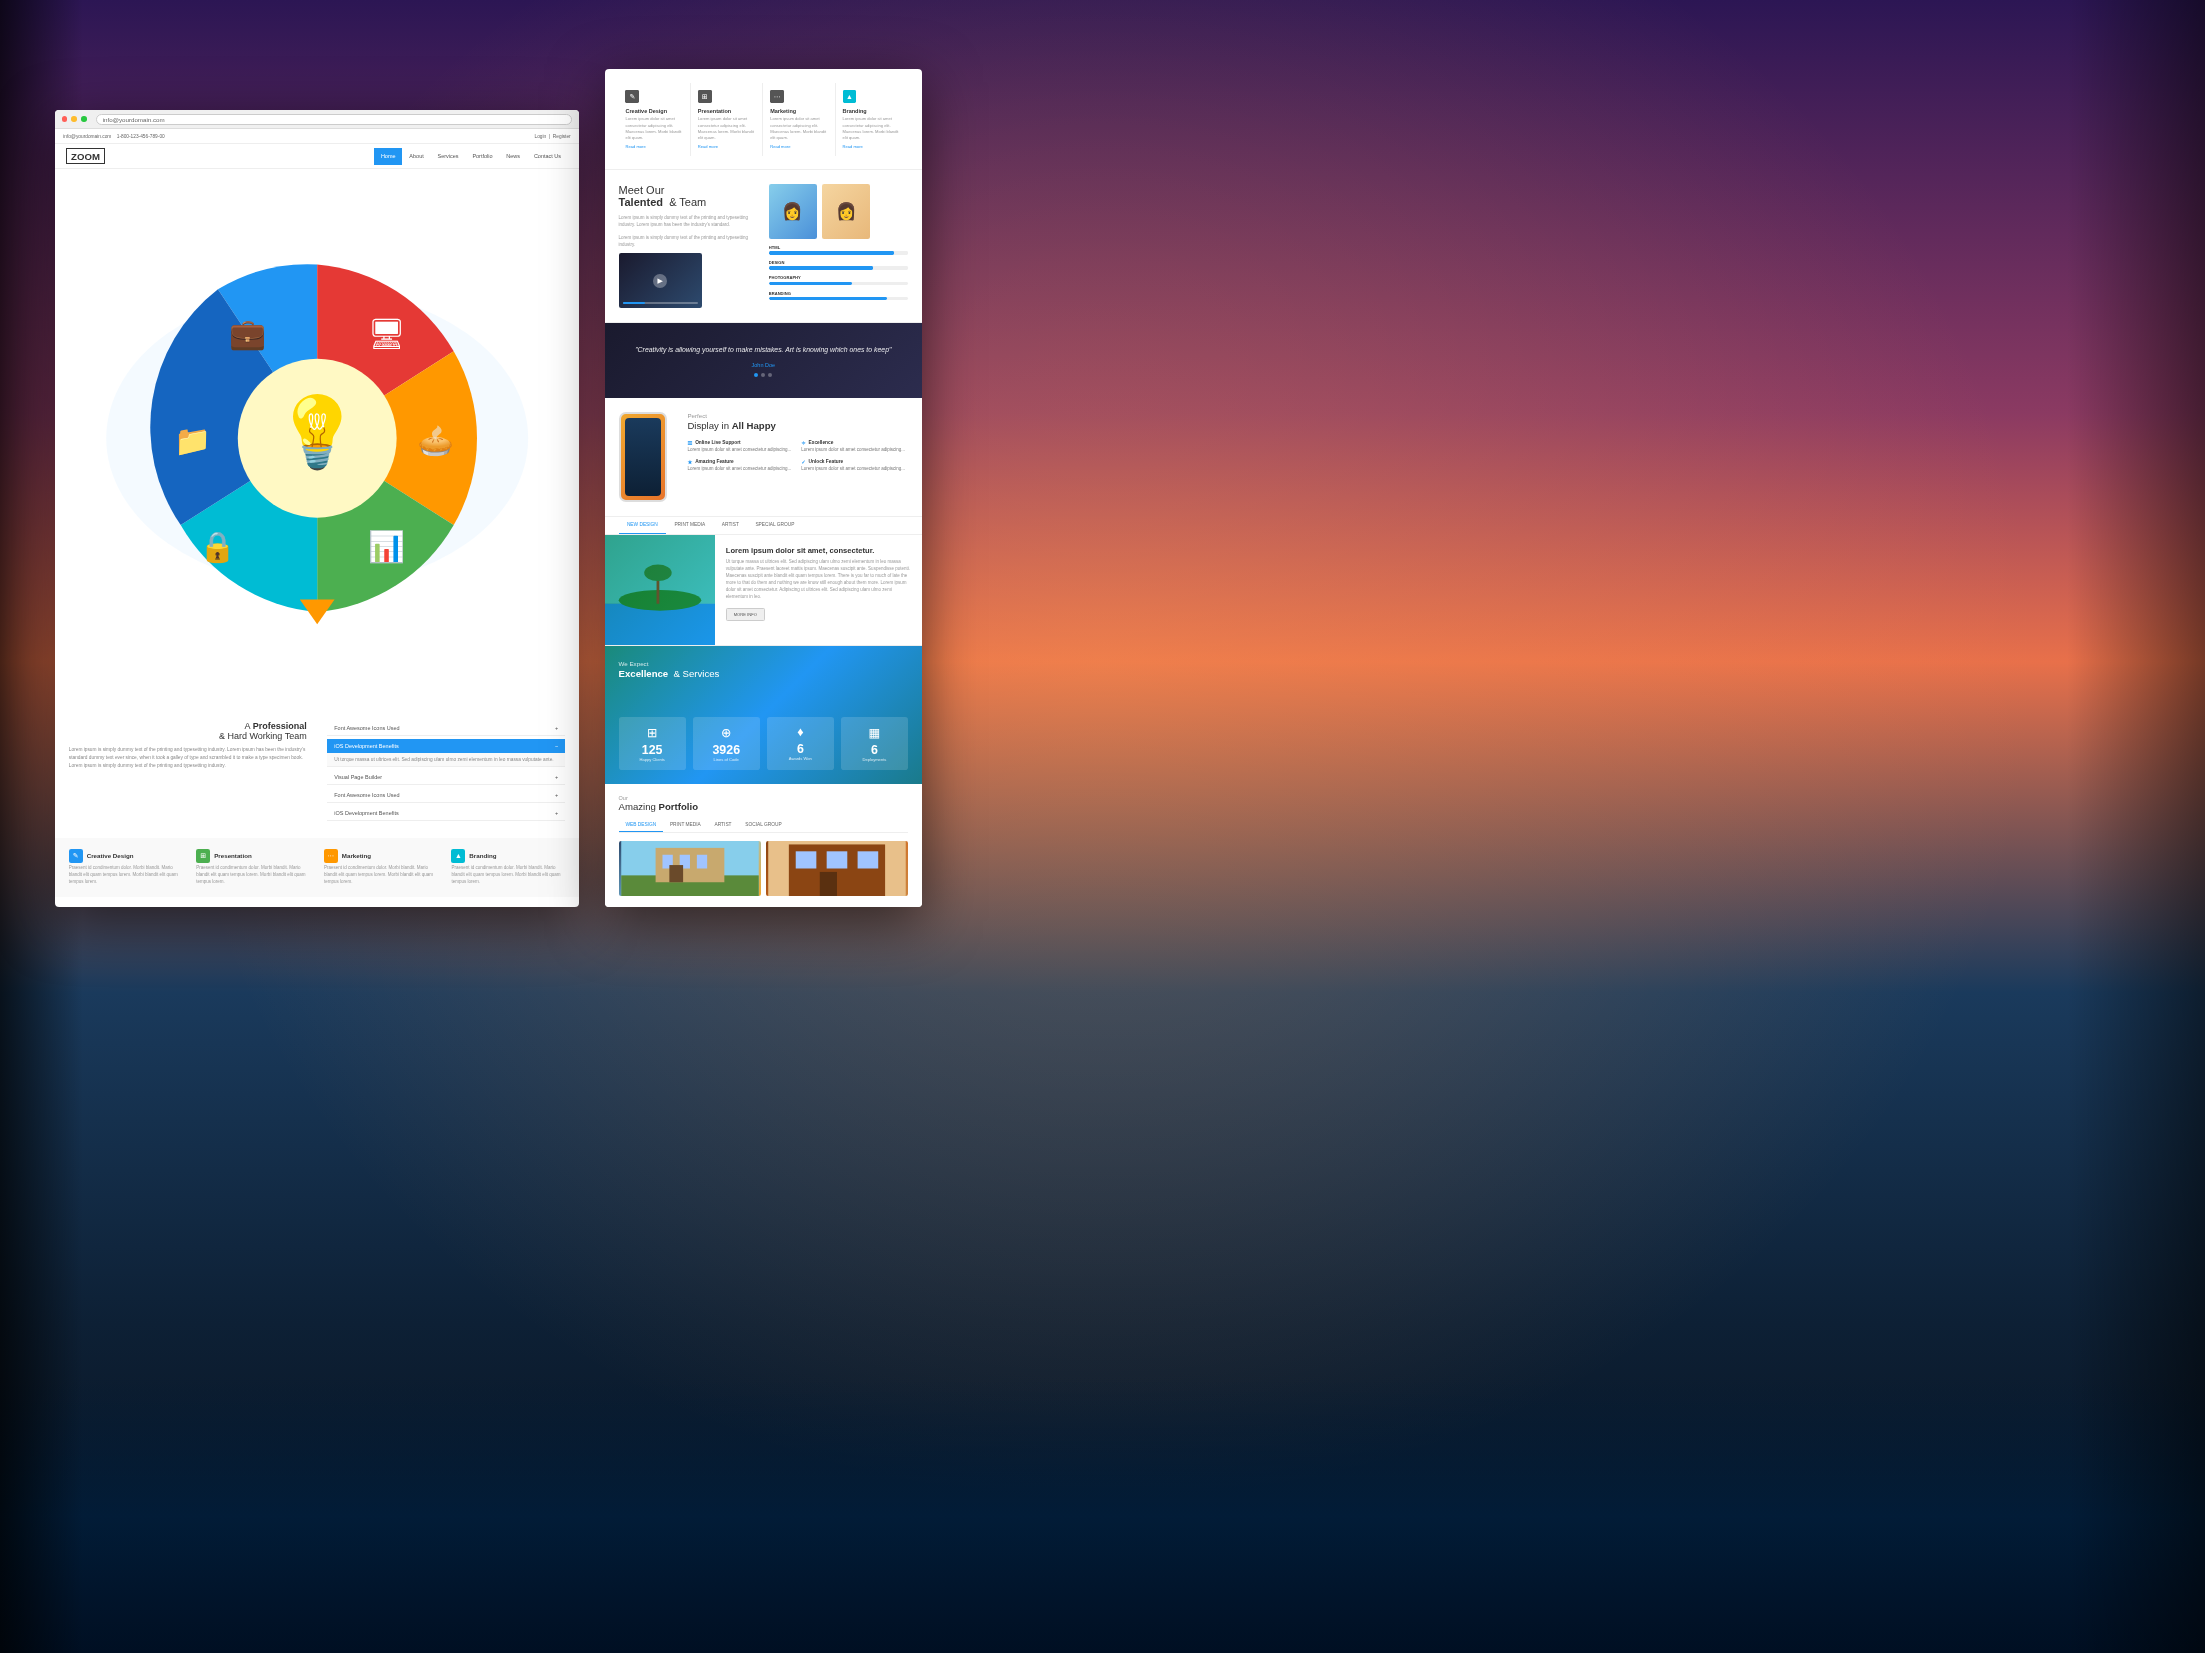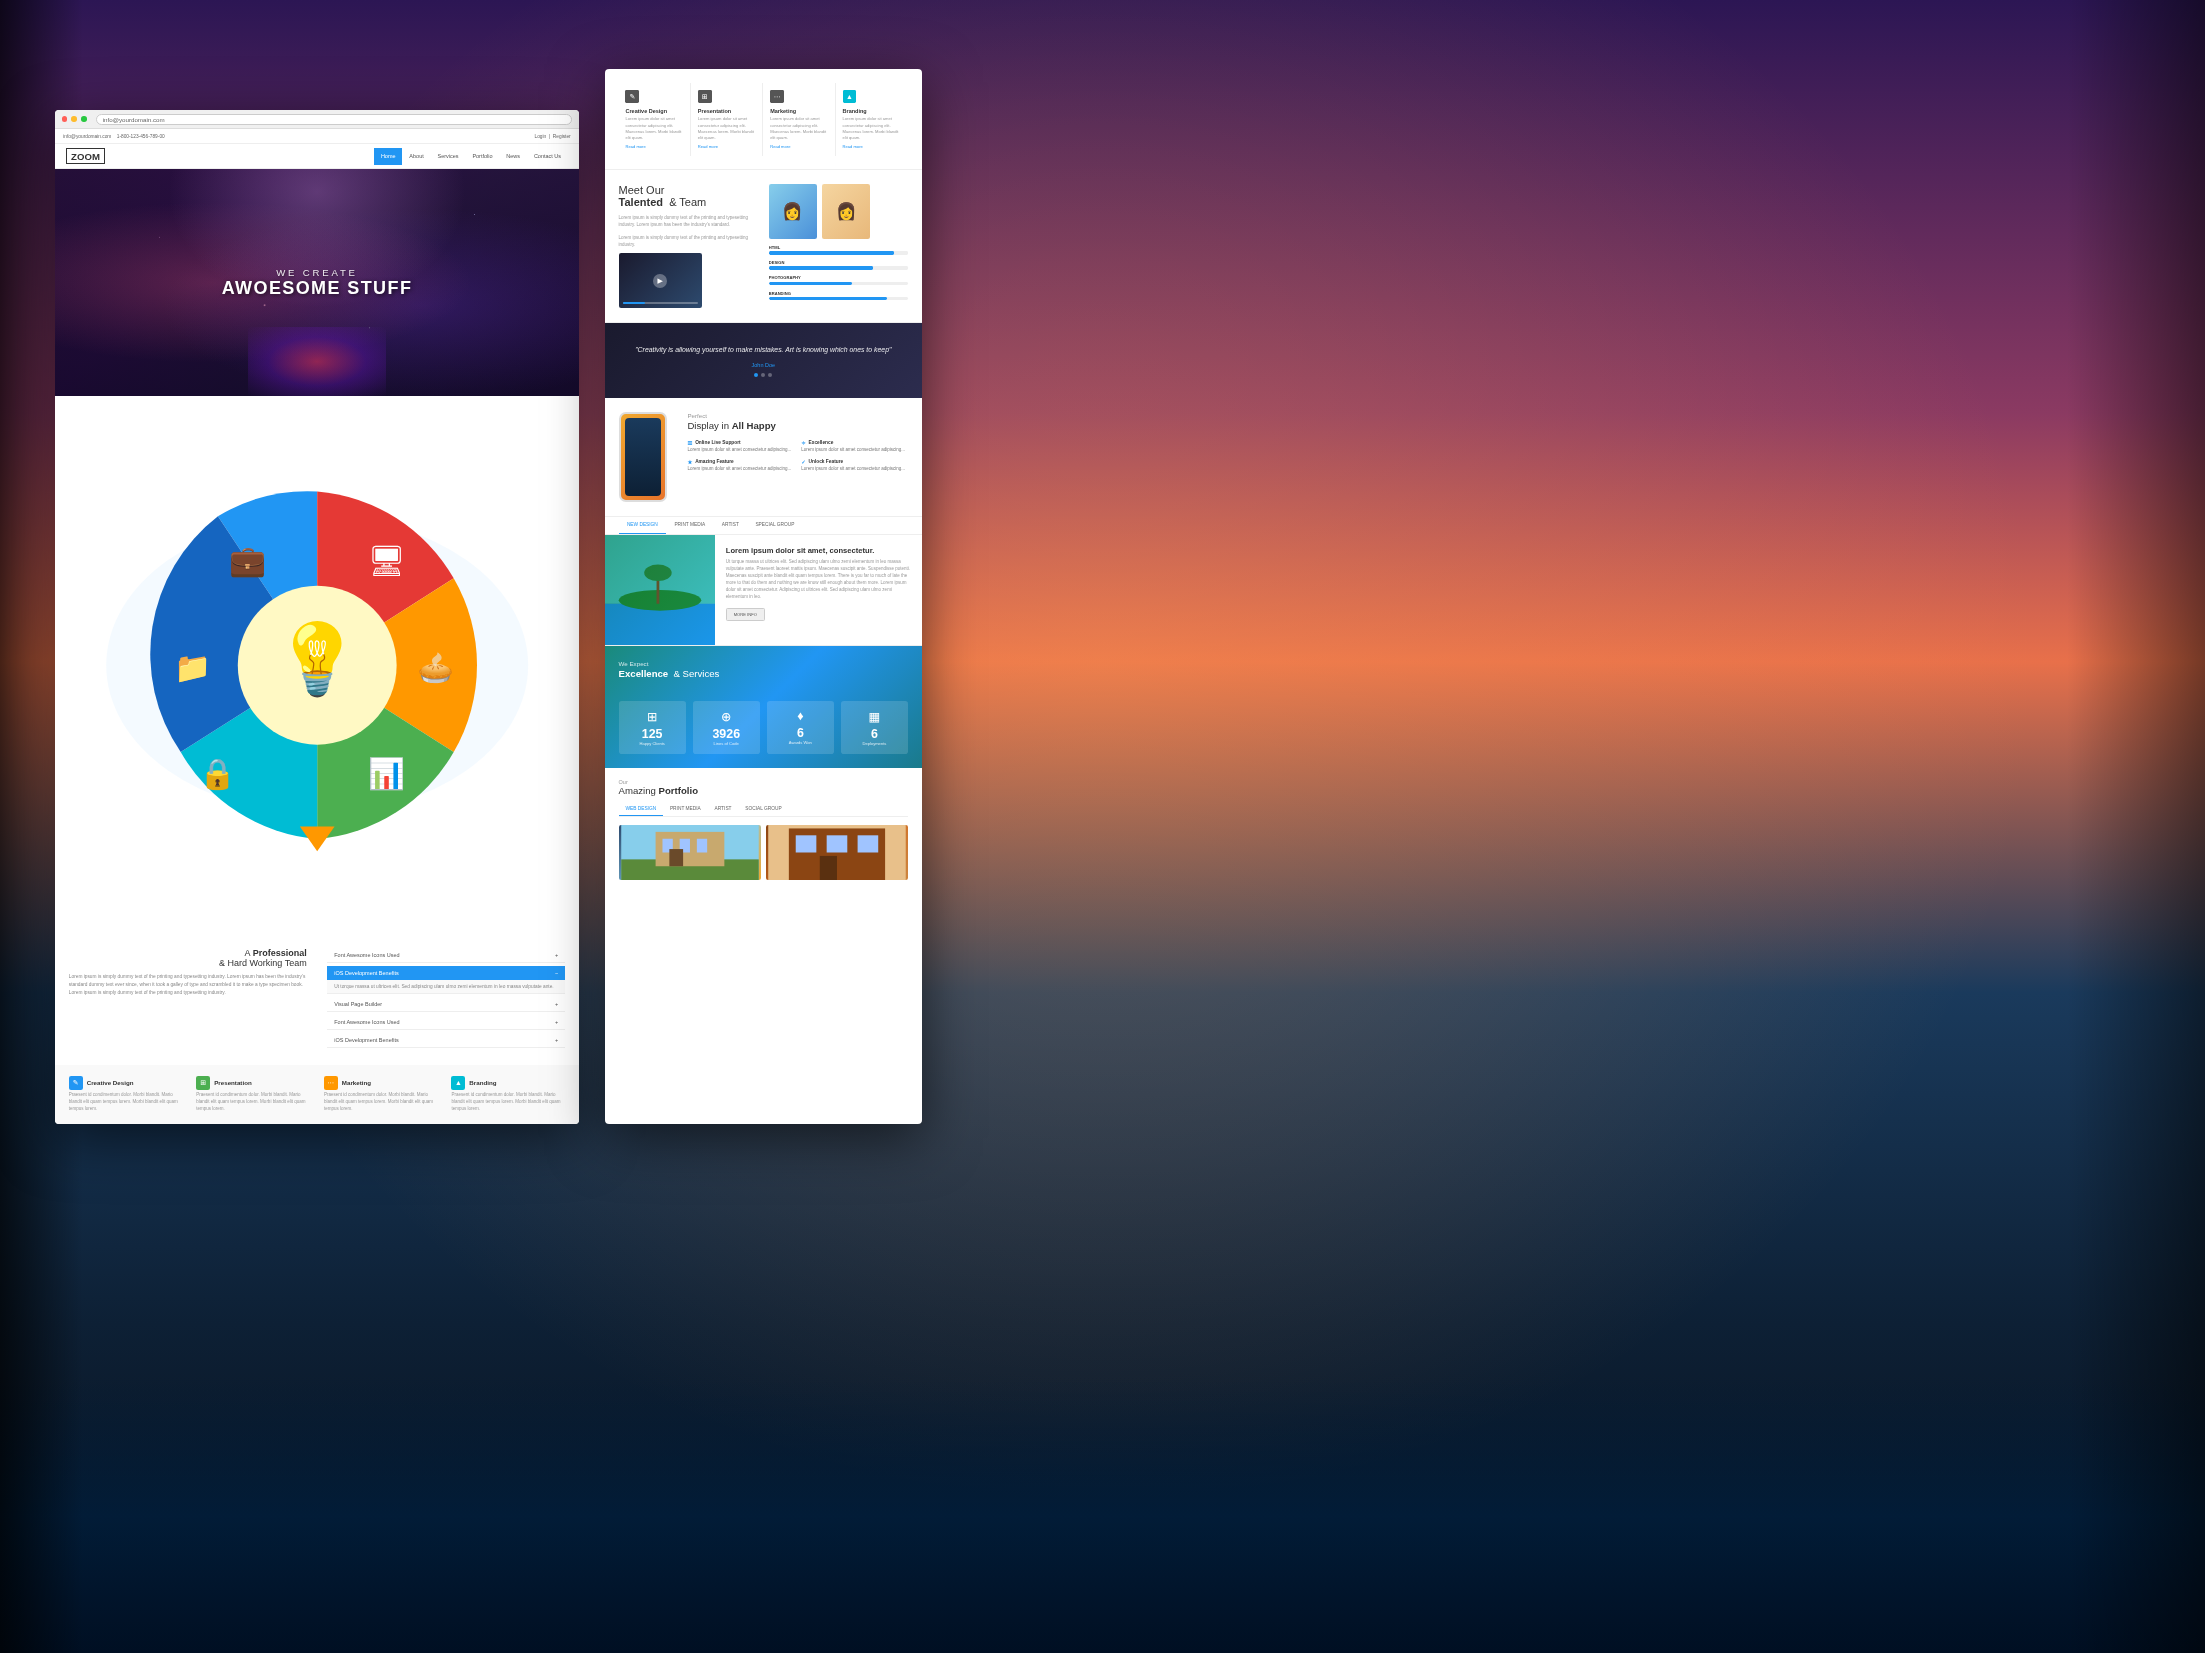--- a/index.html
+++ b/index.html
@@ -666,21 +666,21 @@
     }
 
     .excellence-title-sm {
       font-size: 6.2px;
       opacity: 0.8;
       margin-bottom: 1.4px;
     }
 
     .excellence-title {
       font-size: 9.6px;
-      margin-bottom: 11px;
+      margin-bottom: 27px;
     }
 
     .excellence-title strong {
       font-weight: 900;
     }
 
     .stats-grid {
       display: grid;
       grid-template-columns: repeat(4, 1fr);
       gap: 6.9px;
@@ -873,31 +873,20 @@
       <div class="nav-links">
         <span class="nav-link active">Home</span>
         <span class="nav-link">About</span>
         <span class="nav-link">Services</span>
         <span class="nav-link">Portfolio</span>
         <span class="nav-link">News</span>
         <span class="nav-link">Contact Us</span>
       </div>
     </div>
 
-    <div class="hero">
-      <div class="hero-person">
-        <div class="person-art"></div>
-        <div class="particles"></div>
-      </div>
-      <div class="hero-splatter"></div>
-      <div class="hero-text">
-        <div class="hero-small">WE CREATE</div>
-        <div class="hero-large">AWOESOME STUFF</div>
-      </div>
-    </div>
 
     <div class="infographic-section">
       <svg class="pie-svg" viewBox="0 0 200 200" width="138" height="138">
 
         <ellipse cx="100" cy="100" rx="85" ry="60" fill="rgba(220,240,255,0.3)"></ellipse>
 
         <path d="M100,100 L60,40 A70,70 0 0,1 100,30 Z" fill="#2196F3"></path>
 
         <path d="M100,100 L100,30 A70,70 0 0,1 155,65 Z" fill="#E53935"></path>
 

